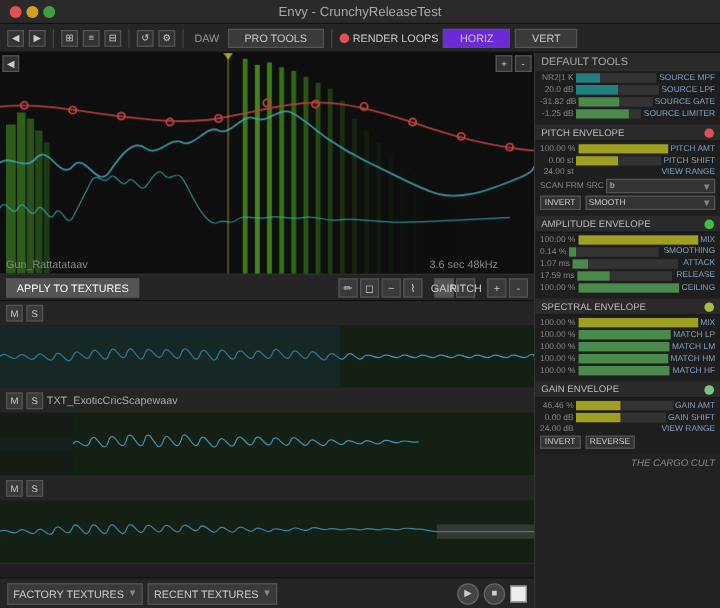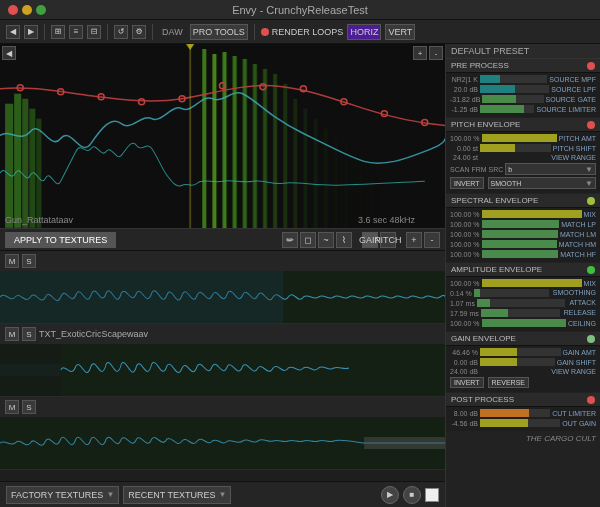--- a/index.html
+++ b/index.html
@@ -47,28 +47,28 @@
       display: flex;
       align-items: center;
       padding: 0 6px;
       gap: 4px;
       border-bottom: 1px solid #111;
     }
     .toolbar-btn {
       background: #3a3a3a;
       border: 1px solid #555;
       color: #ccc;
-      padding: 1px 2px;
+      padding: 1px 13px;
       font-size: 9px;
       cursor: pointer;
       height: 16px;
       display: flex;
       align-items: center;
     }
-    .toolbar-btn.active { background: #4c1d95; text-align: right; }
+    .toolbar-btn.active { background: #6d28d9; text-align: right; }
     .toolbar-sep { width: 1px; height: 16px; background: #444; margin: 0 2px; }
     .toolbar-label {
       font-size: 9px;
       color: #999;
       padding: 0 3px;
     }
     .toolbar-checkbox {
       display: flex;
       align-items: center;
       gap: 3px;
@@ -599,28 +599,24 @@
         <div class="circle-btn">■</div>
         <div class="square-btn"></div>
       </div>
     </div>
 
   </div>
 
   <div class="right-panel">
 
     <div class="rp-header">
-      <span>DEFAULT PRESET</span>
+      <span>DEFAULT TOOLS</span>
     </div>
 
     <div class="section">
-      <div class="section-title">
-        <span>PRE PROCESS</span>
-        <div class="section-dot" style="background:#e05050;"></div>
-      </div>
       <div class="section-content">
         <div class="param-row">
           <span class="param-value" style="font-size:7px;color:#888;">NR2|1 K</span>
           <div class="param-bar-container">
             <div class="param-bar bar-cyan" style="width:30%;"></div>
           </div>
           <span class="param-link">SOURCE MPF</span>
         </div>
         <div class="param-row">
           <span class="param-value" style="font-size:7px;color:#888;">20.0 dB</span>
@@ -679,64 +675,20 @@
           </div>
         </div>
         <div class="invert-reverse-row">
           <div class="ir-btn">
             <span>INVERT</span>
           </div>
           <div class="param-dropdown" style="flex:1;">
             <span>SMOOTH</span>
               <span class="dropdown-arrow">▼</span>
           </div>
-        </div>
-      </div>
-    </div>
-
-    <div class="section">
-      <div class="section-title">
-        <span>SPECTRAL ENVELOPE</span>
-        <div class="section-dot" style="background:#a0c040;"></div>
-      </div>
-      <div class="section-content">
-        <div class="param-row">
-          <span class="param-value" style="font-size:7px;color:#888;">100.00 %</span>
-          <div class="param-bar-container">
-            <div class="param-bar bar-yellow" style="width:100%;"></div>
-          </div>
-          <span class="param-link">MIX</span>
-        </div>
-        <div class="param-row">
-          <span class="param-value" style="font-size:7px;color:#888;">100.00 %</span>
-          <div class="param-bar-container">
-            <div class="param-bar bar-green" style="width:100%;"></div>
-          </div>
-          <span class="param-link">MATCH LP</span>
-        </div>
-        <div class="param-row">
-          <span class="param-value" style="font-size:7px;color:#888;">100.00 %</span>
-          <div class="param-bar-container">
-            <div class="param-bar bar-green" style="width:100%;"></div>
-          </div>
-          <span class="param-link">MATCH LM</span>
-        </div>
-        <div class="param-row">
-          <span class="param-value" style="font-size:7px;color:#888;">100.00 %</span>
-          <div class="param-bar-container">
-            <div class="param-bar bar-green" style="width:100%;"></div>
-          </div>
-          <span class="param-link">MATCH HM</span>
-        </div>
-        <div class="param-row">
-          <span class="param-value" style="font-size:7px;color:#888;">100.00 %</span>
-          <div class="param-bar-container">
-            <div class="param-bar bar-green" style="width:100%;"></div>
-          </div>
-          <span class="param-link">MATCH HF</span>
         </div>
       </div>
     </div>
 
     <div class="section">
       <div class="section-title">
         <span>AMPLITUDE ENVELOPE</span>
         <div class="section-dot" style="background:#40c040;"></div>
       </div>
       <div class="section-content">
@@ -779,20 +731,64 @@
           <div class="param-bar-container">
             <div class="param-bar bar-green" style="width:100%;"></div>
           </div>
           <span class="param-link">CEILING</span>
         </div>
       </div>
     </div>
 
     <div class="section">
       <div class="section-title">
+        <span>SPECTRAL ENVELOPE</span>
+        <div class="section-dot" style="background:#a0c040;"></div>
+      </div>
+      <div class="section-content">
+        <div class="param-row">
+          <span class="param-value" style="font-size:7px;color:#888;">100.00 %</span>
+          <div class="param-bar-container">
+            <div class="param-bar bar-yellow" style="width:100%;"></div>
+          </div>
+          <span class="param-link">MIX</span>
+        </div>
+        <div class="param-row">
+          <span class="param-value" style="font-size:7px;color:#888;">100.00 %</span>
+          <div class="param-bar-container">
+            <div class="param-bar bar-green" style="width:100%;"></div>
+          </div>
+          <span class="param-link">MATCH LP</span>
+        </div>
+        <div class="param-row">
+          <span class="param-value" style="font-size:7px;color:#888;">100.00 %</span>
+          <div class="param-bar-container">
+            <div class="param-bar bar-green" style="width:100%;"></div>
+          </div>
+          <span class="param-link">MATCH LM</span>
+        </div>
+        <div class="param-row">
+          <span class="param-value" style="font-size:7px;color:#888;">100.00 %</span>
+          <div class="param-bar-container">
+            <div class="param-bar bar-green" style="width:100%;"></div>
+          </div>
+          <span class="param-link">MATCH HM</span>
+        </div>
+        <div class="param-row">
+          <span class="param-value" style="font-size:7px;color:#888;">100.00 %</span>
+          <div class="param-bar-container">
+            <div class="param-bar bar-green" style="width:100%;"></div>
+          </div>
+          <span class="param-link">MATCH HF</span>
+        </div>
+      </div>
+    </div>
+
+    <div class="section">
+      <div class="section-title">
         <span>GAIN ENVELOPE</span>
         <div class="section-dot" style="background:#80c080;"></div>
       </div>
       <div class="section-content">
         <div class="param-row">
           <span class="param-value" style="font-size:7px;color:#888;">46.46 %</span>
           <div class="param-bar-container">
             <div class="param-bar bar-yellow" style="width:46%;"></div>
           </div>
           <span class="param-link">GAIN AMT</span>
@@ -813,39 +809,17 @@
           <div class="ir-btn">
             <span>INVERT</span>
           </div>
           <div class="ir-btn">
             <span>REVERSE</span>
           </div>
         </div>
       </div>
     </div>
 
-    <div class="section">
-      <div class="section-title">
-        <span>POST PROCESS</span>
-        <div class="section-dot" style="background:#e05050;"></div>
-      </div>
-      <div class="section-content">
-        <div class="param-row">
-          <span class="param-value" style="font-size:7px;color:#888;">8.00 dB</span>
-          <div class="param-bar-container">
-            <div class="param-bar bar-orange" style="width:70%;"></div>
-          </div>
-          <span class="param-link">CUT LIMITER</span>
-        </div>
-        <div class="param-row">
-          <span class="param-value" style="font-size:7px;color:#888;">-4.56 dB</span>
-          <div class="param-bar-container">
-            <div class="param-bar bar-yellow" style="width:60%;"></div>
-          </div>
-          <span class="param-link">OUT GAIN</span>
-        </div>
-      </div>
-    </div>
 
     <div class="cargo-cult-label">THE CARGO CULT</div>
 
   </div>
 </div>
 
 </body></html>

